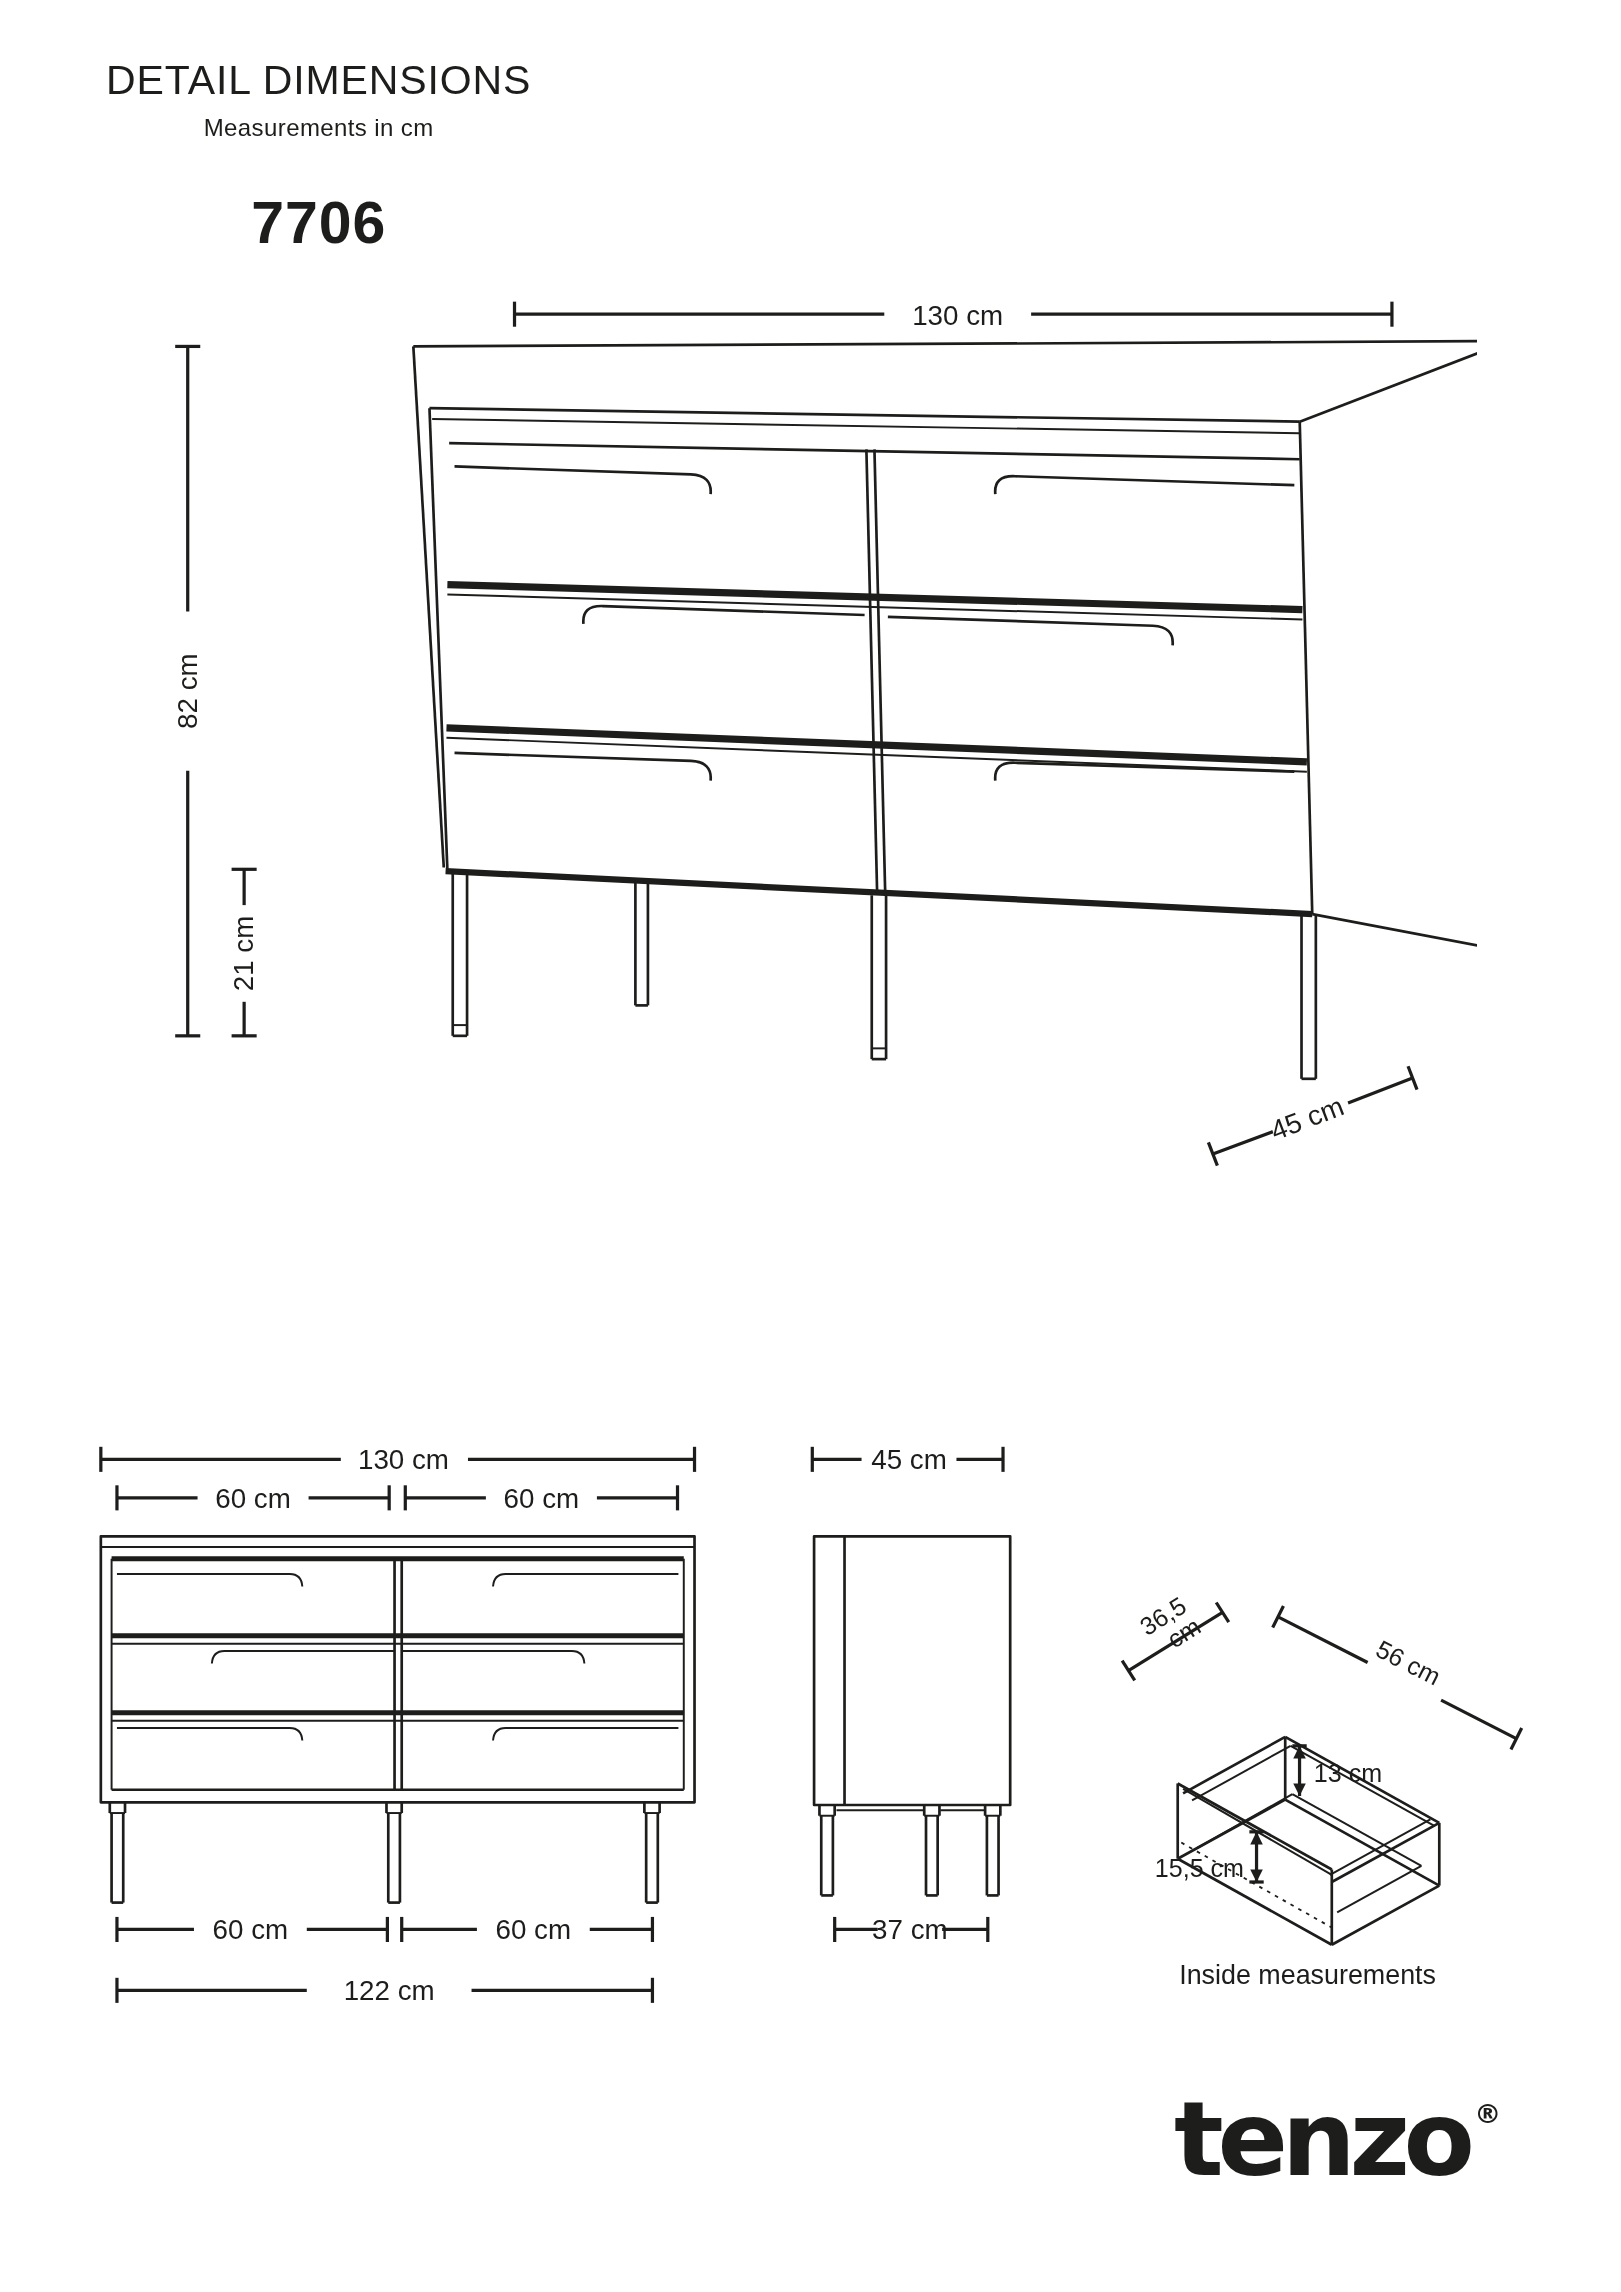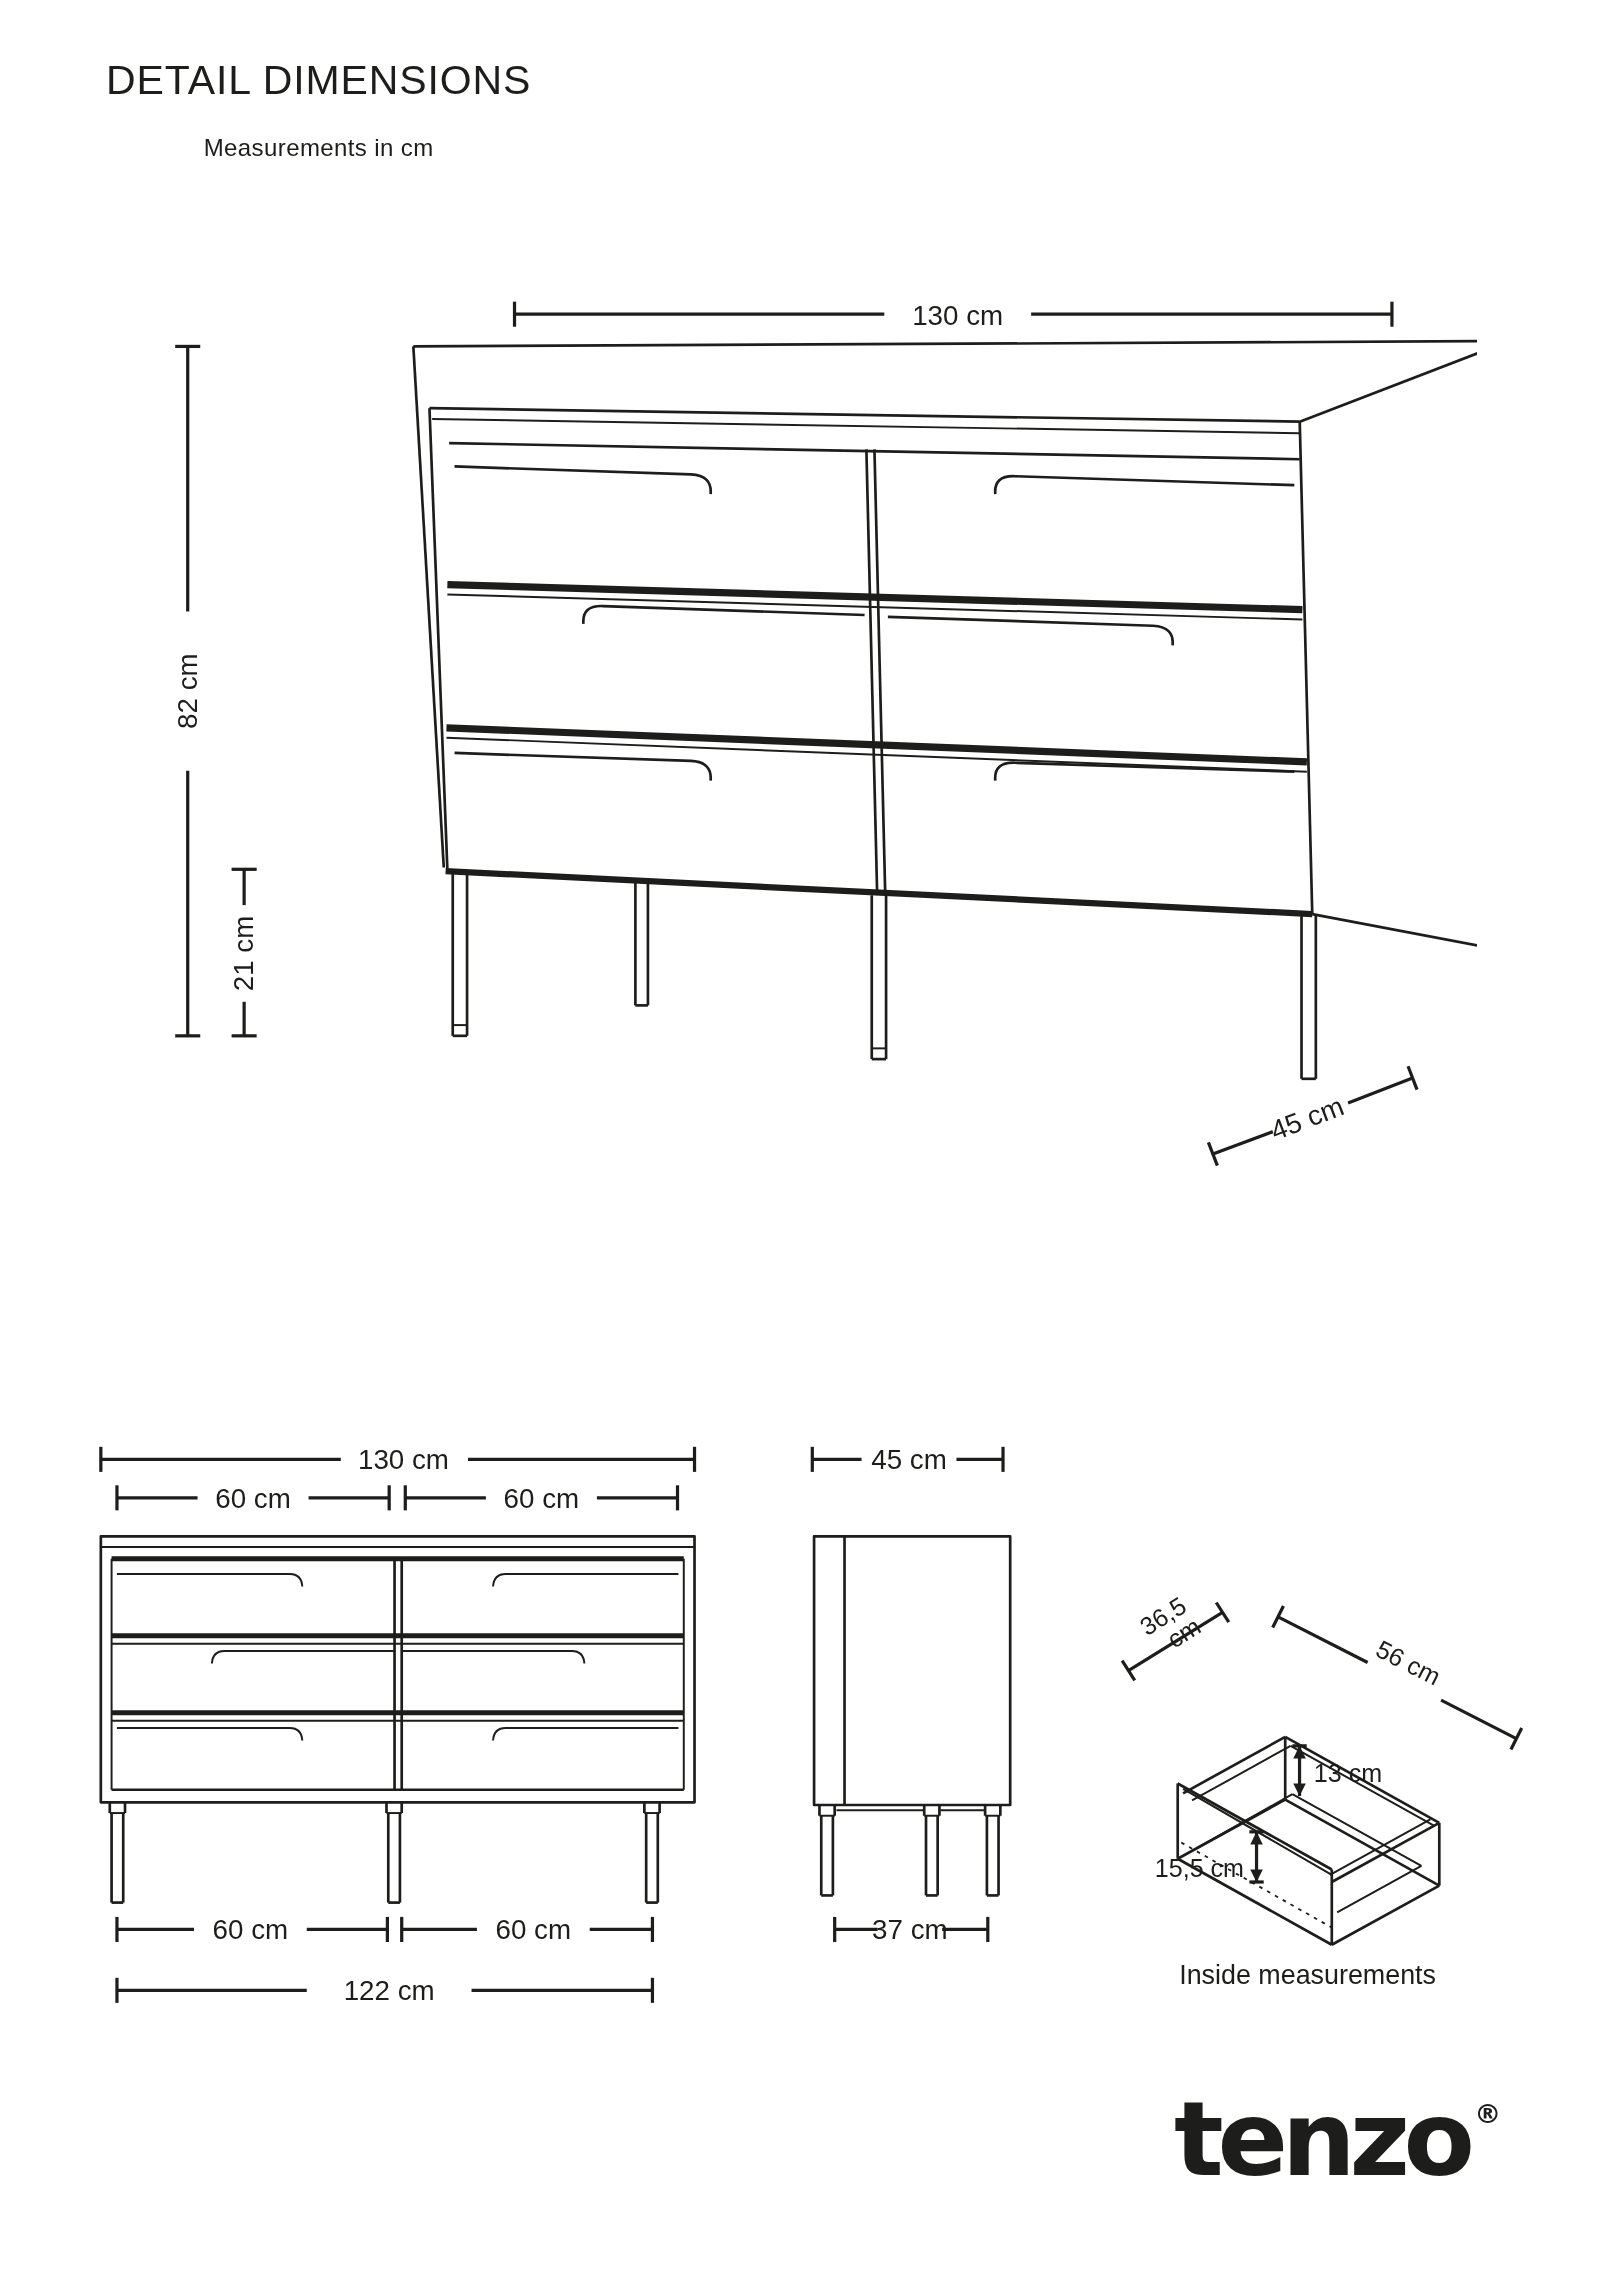--- a/index.html
+++ b/index.html
@@ -6,21 +6,21 @@
   * { margin:0; padding:0; box-sizing:border-box; }
   html,body { background:var(--bg); }
   body {
     width:1622px; height:2293px; position:relative;
     font-family:"Liberation Sans", sans-serif; color:var(--ink);
     overflow:hidden;
   }
   .abs { position:absolute; }
   
   .title { font-size:41px; font-weight:400; letter-spacing:0.9px; }
-  .subtitle { font-size:24px; font-weight:400; margin-top:30px; letter-spacing:0.4px; }
+  .subtitle { font-size:24px; font-weight:400; margin-top:10px; letter-spacing:0.4px; }
   .code { font-size:59px; font-weight:700; margin-top:47px; letter-spacing:0.9px; }
   
   .ln  { fill:none; stroke:var(--ink); stroke-width:3;   stroke-linejoin:round; }
   .th  { fill:none; stroke:var(--ink); stroke-width:2.2; stroke-linejoin:round; }
   .b8  { fill:none; stroke:var(--ink); stroke-width:8; }
   .b5  { fill:none; stroke:var(--ink); stroke-width:5.5; }
   .dim { fill:none; stroke:var(--ink); stroke-width:3.6; stroke-linecap:butt; }
   .dash{ fill:none; stroke:var(--ink); stroke-width:2; stroke-dasharray:4 6; }
   .ah  { fill:var(--ink); stroke:none; }
   text { fill:var(--ink); }
@@ -32,20 +32,21 @@
   .logo { font-family:"DejaVu Sans", sans-serif; font-weight:700; font-size:104px;
           letter-spacing:-6.3px; line-height:1; }
   .logo sup { font-size:27px; letter-spacing:0; vertical-align:52px; margin-left:5.4px; }
 </style>
 </head>
 <body>
 
 <div class="abs" style="left:106px; top:57px;text-align:center;">
   <div class="title">DETAIL DIMENSIONS</div>
   <div class="subtitle">Measurements in cm</div>
+  <div class="code">7706</div>
 </div>
 
 <svg class="abs" style="left:134px; top:287px;" width="1343" height="896" viewBox="0 0 1500 1000">
 
   <g>
     <line class="dim" x1="425" y1="16" x2="425" y2="44"></line>
     <line class="dim" x1="1405" y1="16" x2="1405" y2="44"></line>
     <line class="dim" x1="425" y1="30" x2="838" y2="30"></line>
     <line class="dim" x1="1002" y1="30" x2="1405" y2="30"></line>
     <text class="dl mid" x="920" y="42">130 cm</text>

